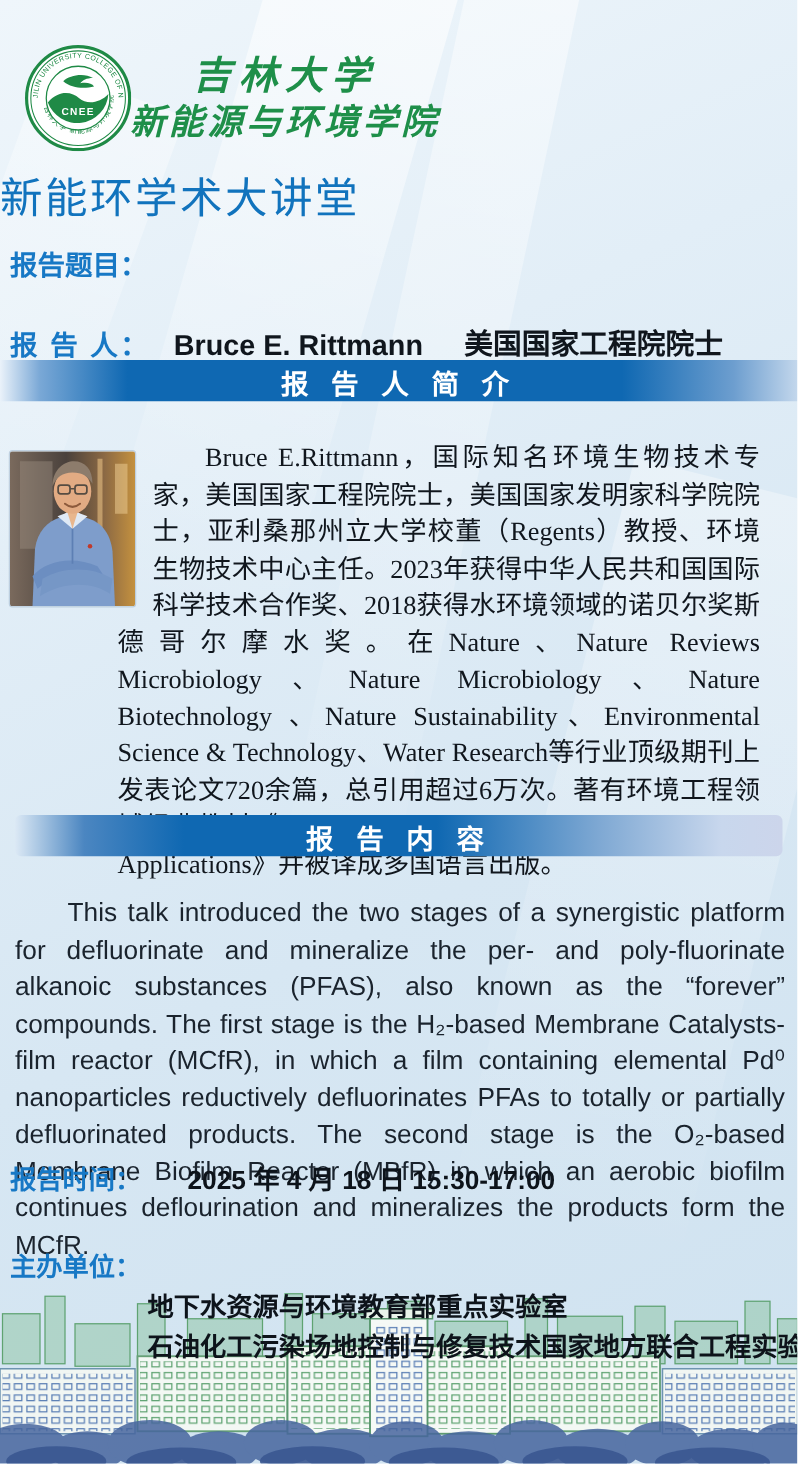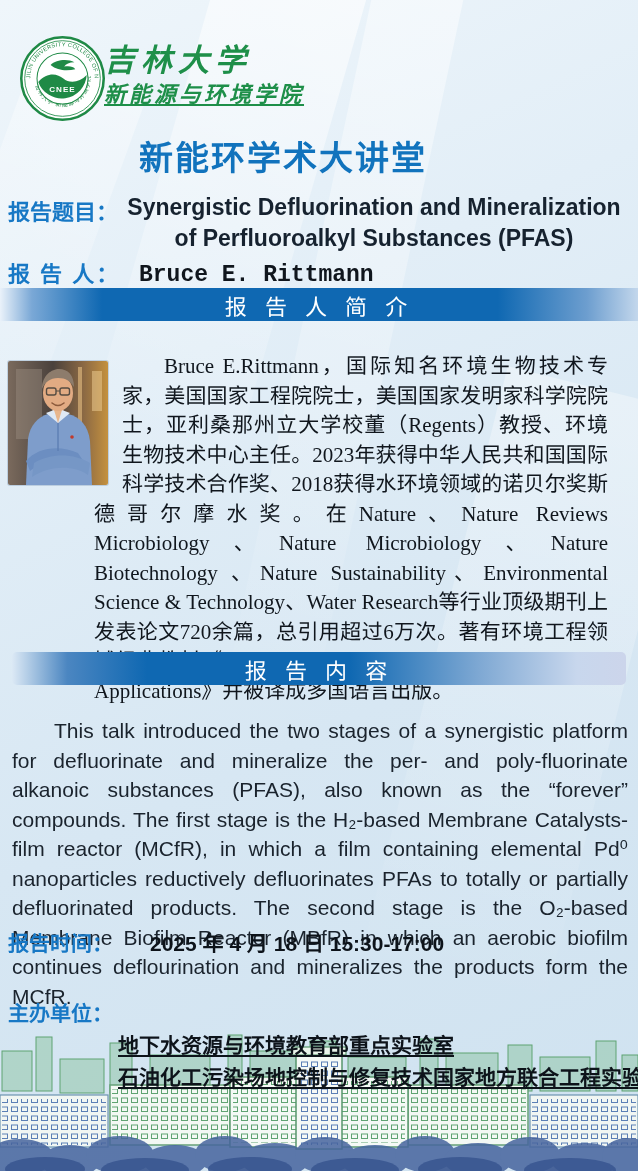--- a/index.html
+++ b/index.html
@@ -25,41 +25,41 @@
        transform:rotate(14deg); }
   .s4{ top:60px; left:-40px; width:120px; height:420px;
        background:linear-gradient(180deg,rgba(255,255,255,.4),rgba(255,255,255,0));
        transform:rotate(20deg); }
 
   .layer{ position:absolute; z-index:2; }
 
   
   .logo{ top:36px; left:20px; width:85px; height:85px; }
   .orgname{ top:42px; left:104px; color:#1e8f49; font-family:"Liberation Serif","DejaVu Serif",serif;
-            font-style:italic; font-weight:bold; line-height:1.25; }
+            font-style:italic; font-weight:bold; line-height:1.25;text-align:center; }
   .orgname .uni{ font-size:31px; letter-spacing:6px; }
-  .orgname .col{ font-size:22px; letter-spacing:3px;text-decoration:underline; }
-  .main-title{ top:131px; left:0; width:566px; text-align:center;
-               font-size:34px; font-weight:bold; color:#1173bd; letter-spacing:2px; }
+  .orgname .col{ font-size:28px; letter-spacing:3px; }
+  .main-title{ top:131px; left:0; width:566px; 
+               font-size:34px; font-weight:normal; color:#1173bd; letter-spacing:2px; }
 
   
   .label-blue{ color:#1778c5; font-weight:bold; font-size:22px; white-space:nowrap; }
   .topic-row{ top:192px; left:8px; width:624px; display:flex; }
   .topic-row .label-blue{ width:108px; padding-top:2px; }
   .topic-text{ width:516px; font-size:23px; font-weight:bold; color:#16222f;
                line-height:31px; text-align:center; }
   .speaker-row{ top:256px; left:8px; display:flex; align-items:flex-end;gap:21px; }
   .speaker-row .label-blue{ width:110px; letter-spacing:2px; }
-  .speaker-name{ font-family:Liberation Mono, monospace;
+  .speaker-name{ font-family:Liberation Sans, sans-serif;
                  font-weight:bold; font-size:23px; color:#10161d; margin-right:12px; white-space:nowrap; }
   .speaker-title{ font-weight:bold; font-size:23px; color:#10161d; white-space:nowrap; }
 
   
   .banner{ height:33px; display:flex; align-items:center; justify-content:center;
-           color:#fff; font-size:22px; font-weight:normal; letter-spacing:6px; }
+           color:#fff; font-size:22px; font-weight:bold; letter-spacing:6px; }
   .banner1{ top:288px; left:0; width:638px;
     background:linear-gradient(90deg,#eaf2fa 0%,#7aa8d6 5%,#0f68b2 16%,#0f68b2 78%,#6d9ecf 92%,#c3d7ec 100%); }
   .banner2{ top:652px; left:12px; width:614px; border-radius:5px;
     background:linear-gradient(90deg,#dcE9f5 0%,#4b86c1 9%,#0f68b2 22%,#0f68b2 55%,#7ea8d3 76%,#c8d7ed 92%,#ccd5eb 100%); }
 
   
   .bio{ top:352px; left:0; width:638px; padding:0 30px 0 94px;
         font-family:"Liberation Serif","DejaVu Serif",serif;
         font-size:21px; line-height:29.5px; color:#10161d; text-align:justify; }
   .bio-photo{ float:left; width:100px; height:124px; margin:9px 14px 6px -86px;
@@ -68,21 +68,21 @@
 
   
   .talk-text{ top:716px; left:12px; width:616px; font-size:21px; line-height:29.5px;
               color:#1a232d; text-align:justify; text-indent:2em; }
 
   
   .detail{ left:8px; display:flex; align-items:baseline; }
   .detail .label-blue{ width:110px; font-size:21px; }
   .detail .val{ font-size:21px; font-weight:bold; color:#0d131a; white-space:nowrap; }
   .d-time{ top:927px;gap:32px; } .d-venue{ top:962px; } .d-host{ top:997px; }
-  .host-extra{ left:118px; font-size:21px; font-weight:bold; color:#0d131a; white-space:nowrap;text-decoration:underline; }
+  .host-extra{ left:118px; font-size:21px; font-weight:bold; color:#0d131a; white-space:nowrap; }
   .h2{ top:1029px; } .h3{ top:1061px; }
 
   
   .campus{ position:absolute; left:0; bottom:0; width:638px; height:138px; z-index:1; }
 </style>
 </head>
 <body>
 
 <div class="poster">
 
@@ -181,26 +181,26 @@
 
   <div class="layer orgname">
     <div class="uni">吉林大学</div>
     <div class="col">新能源与环境学院</div>
   </div>
 
   <div class="layer main-title">新能环学术大讲堂</div>
 
   <div class="layer topic-row">
     <span class="label-blue">报告题目：</span>
-    <span class="topic-text">Synergistic Defluorination and Mineralization of Perfluoroalkyl Substances (PFAS)</span>
   </div>
 
   <div class="layer speaker-row">
     <span class="label-blue">报 告 人：</span>
     <span class="speaker-name">Bruce E. Rittmann</span>
+    <span class="speaker-title">美国国家工程院院士</span>
   </div>
 
   <div class="layer banner banner1">报 告 人 简 介</div>
 
   <div class="layer bio">
     
     <span class="bio-photo">
       <svg viewBox="0 0 100 124" width="100" height="124" aria-hidden="true">
         <defs>
           <linearGradient id="pbg" x1="0" y1="0" x2="1" y2="0">

